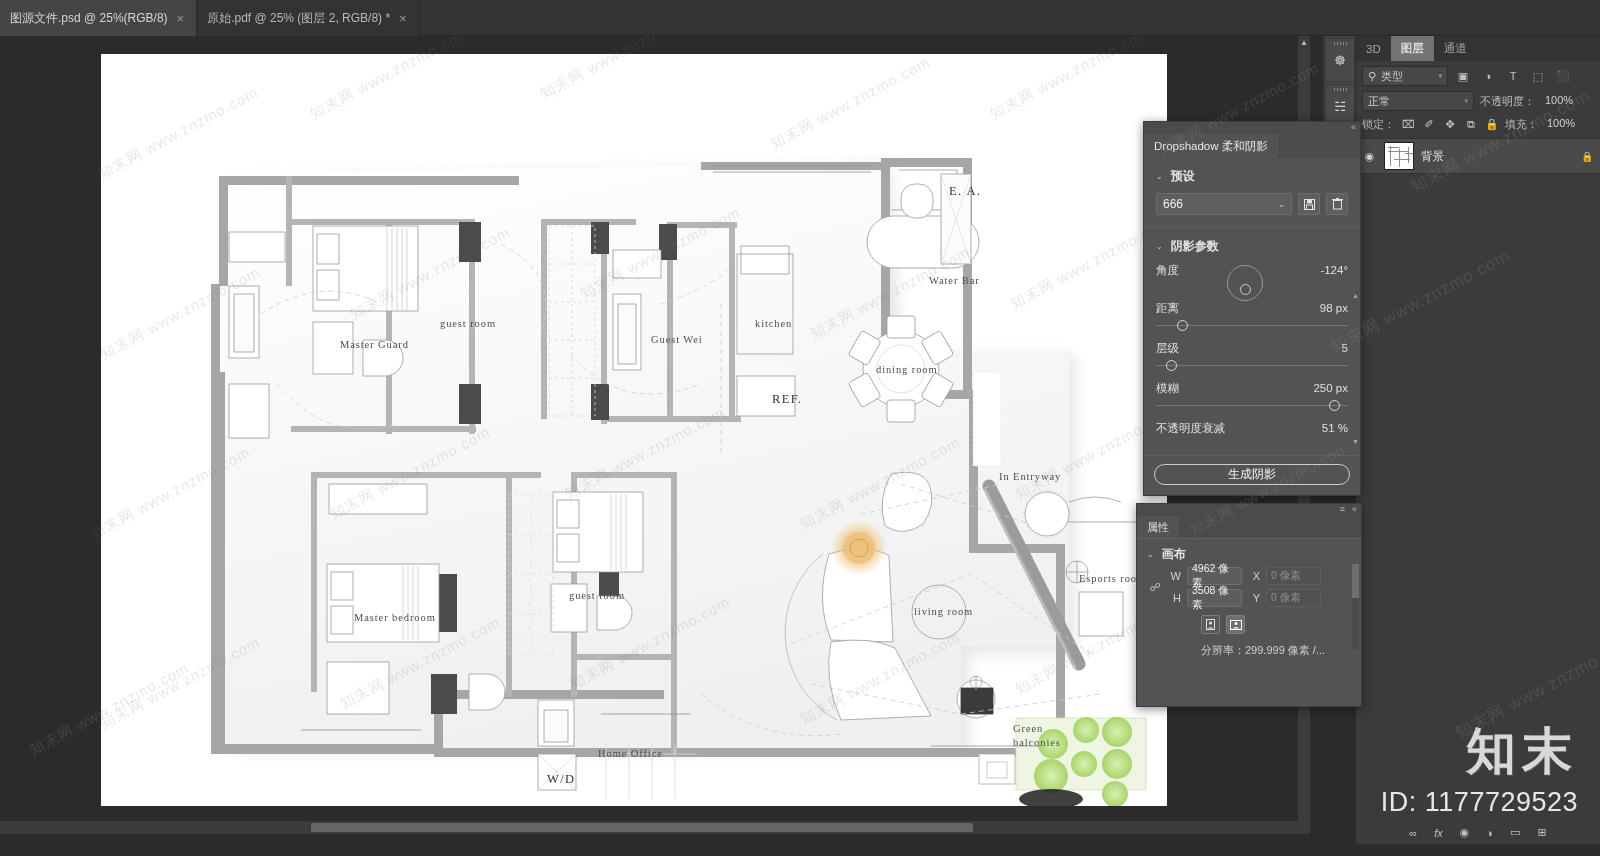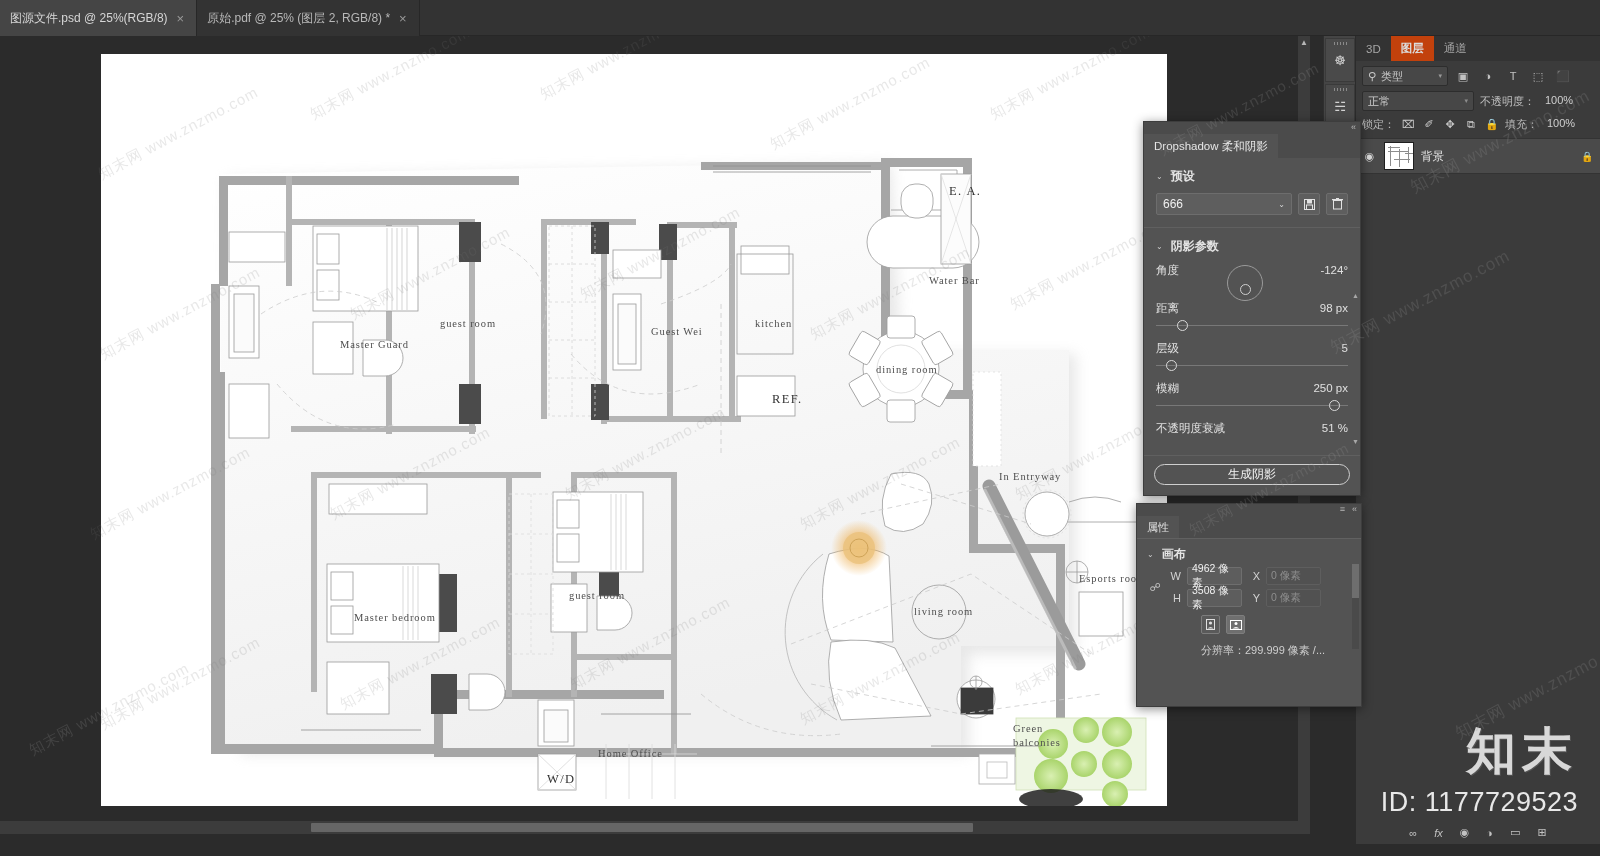--- a/index.html
+++ b/index.html
@@ -83,21 +83,21 @@
   }
   .panel-tabs {
     height: 25px; background: #333333; display: flex; align-items: stretch;
     font-size: 11.5px;
   }
   .panel-tabs .pt {
     padding: 0 10px; display: flex; align-items: center; color: #a6a6a6;
     background: #333333;
     text-align: right;
   }
-  .panel-tabs .pt.active { background: #c2410c; color: #dcdcdc; font-weight: bold; }
+  .panel-tabs .pt.active { background: #737373; color: #dcdcdc; font-weight: bold; }
   .panel-tabs .ptfill { flex: 1; background: #333333; }
 
   .filter-row {
     display: flex; align-items: center; gap: 5px; padding: 5px 6px 4px 6px;
   }
   .filter-select {
     display: flex; align-items: center; gap: 5px;
     height: 20px; width: 86px; padding: 0 5px;
     background: #474747; border: 1px solid #2d2d2d; border-radius: 2px;
     color: #c8c8c8; font-size: 11px;
@@ -621,21 +621,21 @@
       </div>
 
       <div>
         <div class="roomlabel big" style="left:848px;top:130px">E. A.</div>
         <div class="roomlabel" style="left:828px;top:221px">Water Bar</div>
         <div class="roomlabel" style="left:654px;top:264px">kitchen</div>
         <div class="roomlabel big" style="left:671px;top:338px">REF.</div>
         <div class="roomlabel" style="left:775px;top:310px">dining room</div>
         <div class="roomlabel" style="left:239px;top:285px">Master Guard</div>
         <div class="roomlabel" style="left:339px;top:264px">guest room</div>
-        <div class="roomlabel" style="left:550px;top:272px">Guest Wei</div>
+        <div class="roomlabel" style="left:550px;top:280px">Guest Wei</div>
         <div class="roomlabel" style="left:253px;top:558px">Master bedroom</div>
         <div class="roomlabel" style="left:468px;top:536px">guest room</div>
         <div class="roomlabel big" style="left:446px;top:718px">W/D</div>
         <div class="roomlabel" style="left:497px;top:694px">Home Office</div>
         <div class="roomlabel" style="left:898px;top:417px">In Entryway</div>
         <div class="roomlabel" style="left:978px;top:519px">Esports room</div>
         <div class="roomlabel" style="left:813px;top:552px">living room</div>
         <div class="roomlabel two" style="left:912px;top:668px">
           <div>Green</div>
           <div>balconies</div>

